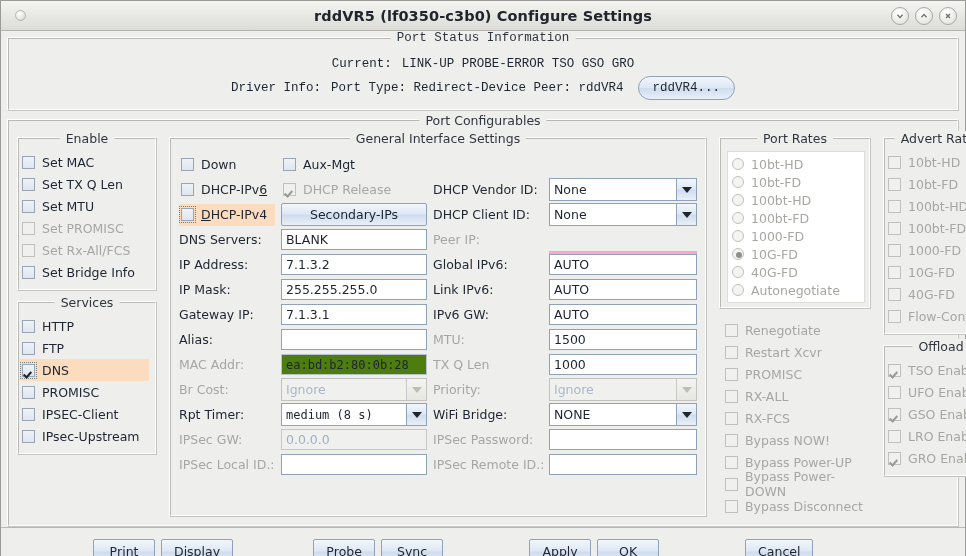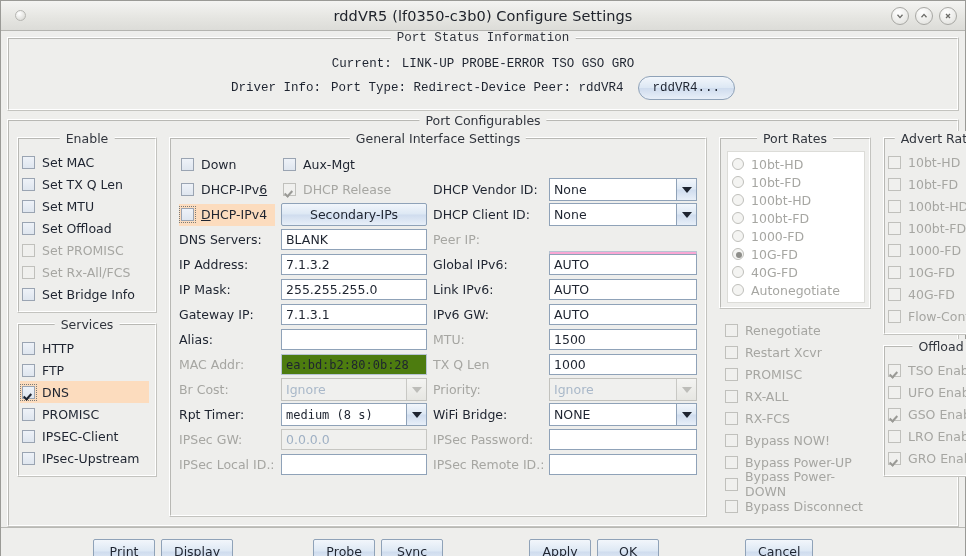--- a/index.html
+++ b/index.html
@@ -31,21 +31,21 @@
   }
   .tb-leftdot {
     width: 11px; height: 11px; margin-left: 14px;
     border-radius: 50%;
     background: radial-gradient(circle at 35% 30%, #ffffff, #e0e0dc 70%, #cacac6);
     border: 1px solid #b6b6b2;
   }
   .tb-title {
     position: absolute; left: 0; right: 0; top: 0; bottom: 0;
     display: flex; align-items: center; justify-content: center;
-    font-weight: normal; font-size: 14.5px; color: #20242c;
+    font-weight: bold; font-size: 14.5px; color: #20242c;
     pointer-events: none;
     letter-spacing: .1px;
   }
   .tb-buttons {
     margin-left: auto; margin-right: 8px;
     display: flex; gap: 6px; align-items: center; z-index: 2;
   }
   .tb-btn {
     width: 18px; height: 18px; border-radius: 50%;
     background: radial-gradient(circle at 40% 28%, #ffffff 0%, #f0f0ee 45%, #dedeDA 100%);
@@ -290,24 +290,20 @@
                     <span class="box"></span>
                     <span>Set MAC</span>
                   </div>
                   <div class="chk">
                     <span class="box"></span>
                     <span>Set TX Q Len</span>
                   </div>
                   <div class="chk">
                     <span class="box"></span>
                     <span>Set MTU</span>
-                  </div>
-                  <div class="chk">
-                    <span class="box"></span>
-                    <span>Set Offload</span>
                   </div>
                   <div class="chk dis">
                     <span class="box"></span>
                     <span>Set PROMISC</span>
                   </div>
                   <div class="chk dis">
                     <span class="box"></span>
                     <span>Set Rx-All/FCS</span>
                   </div>
                   <div class="chk">

